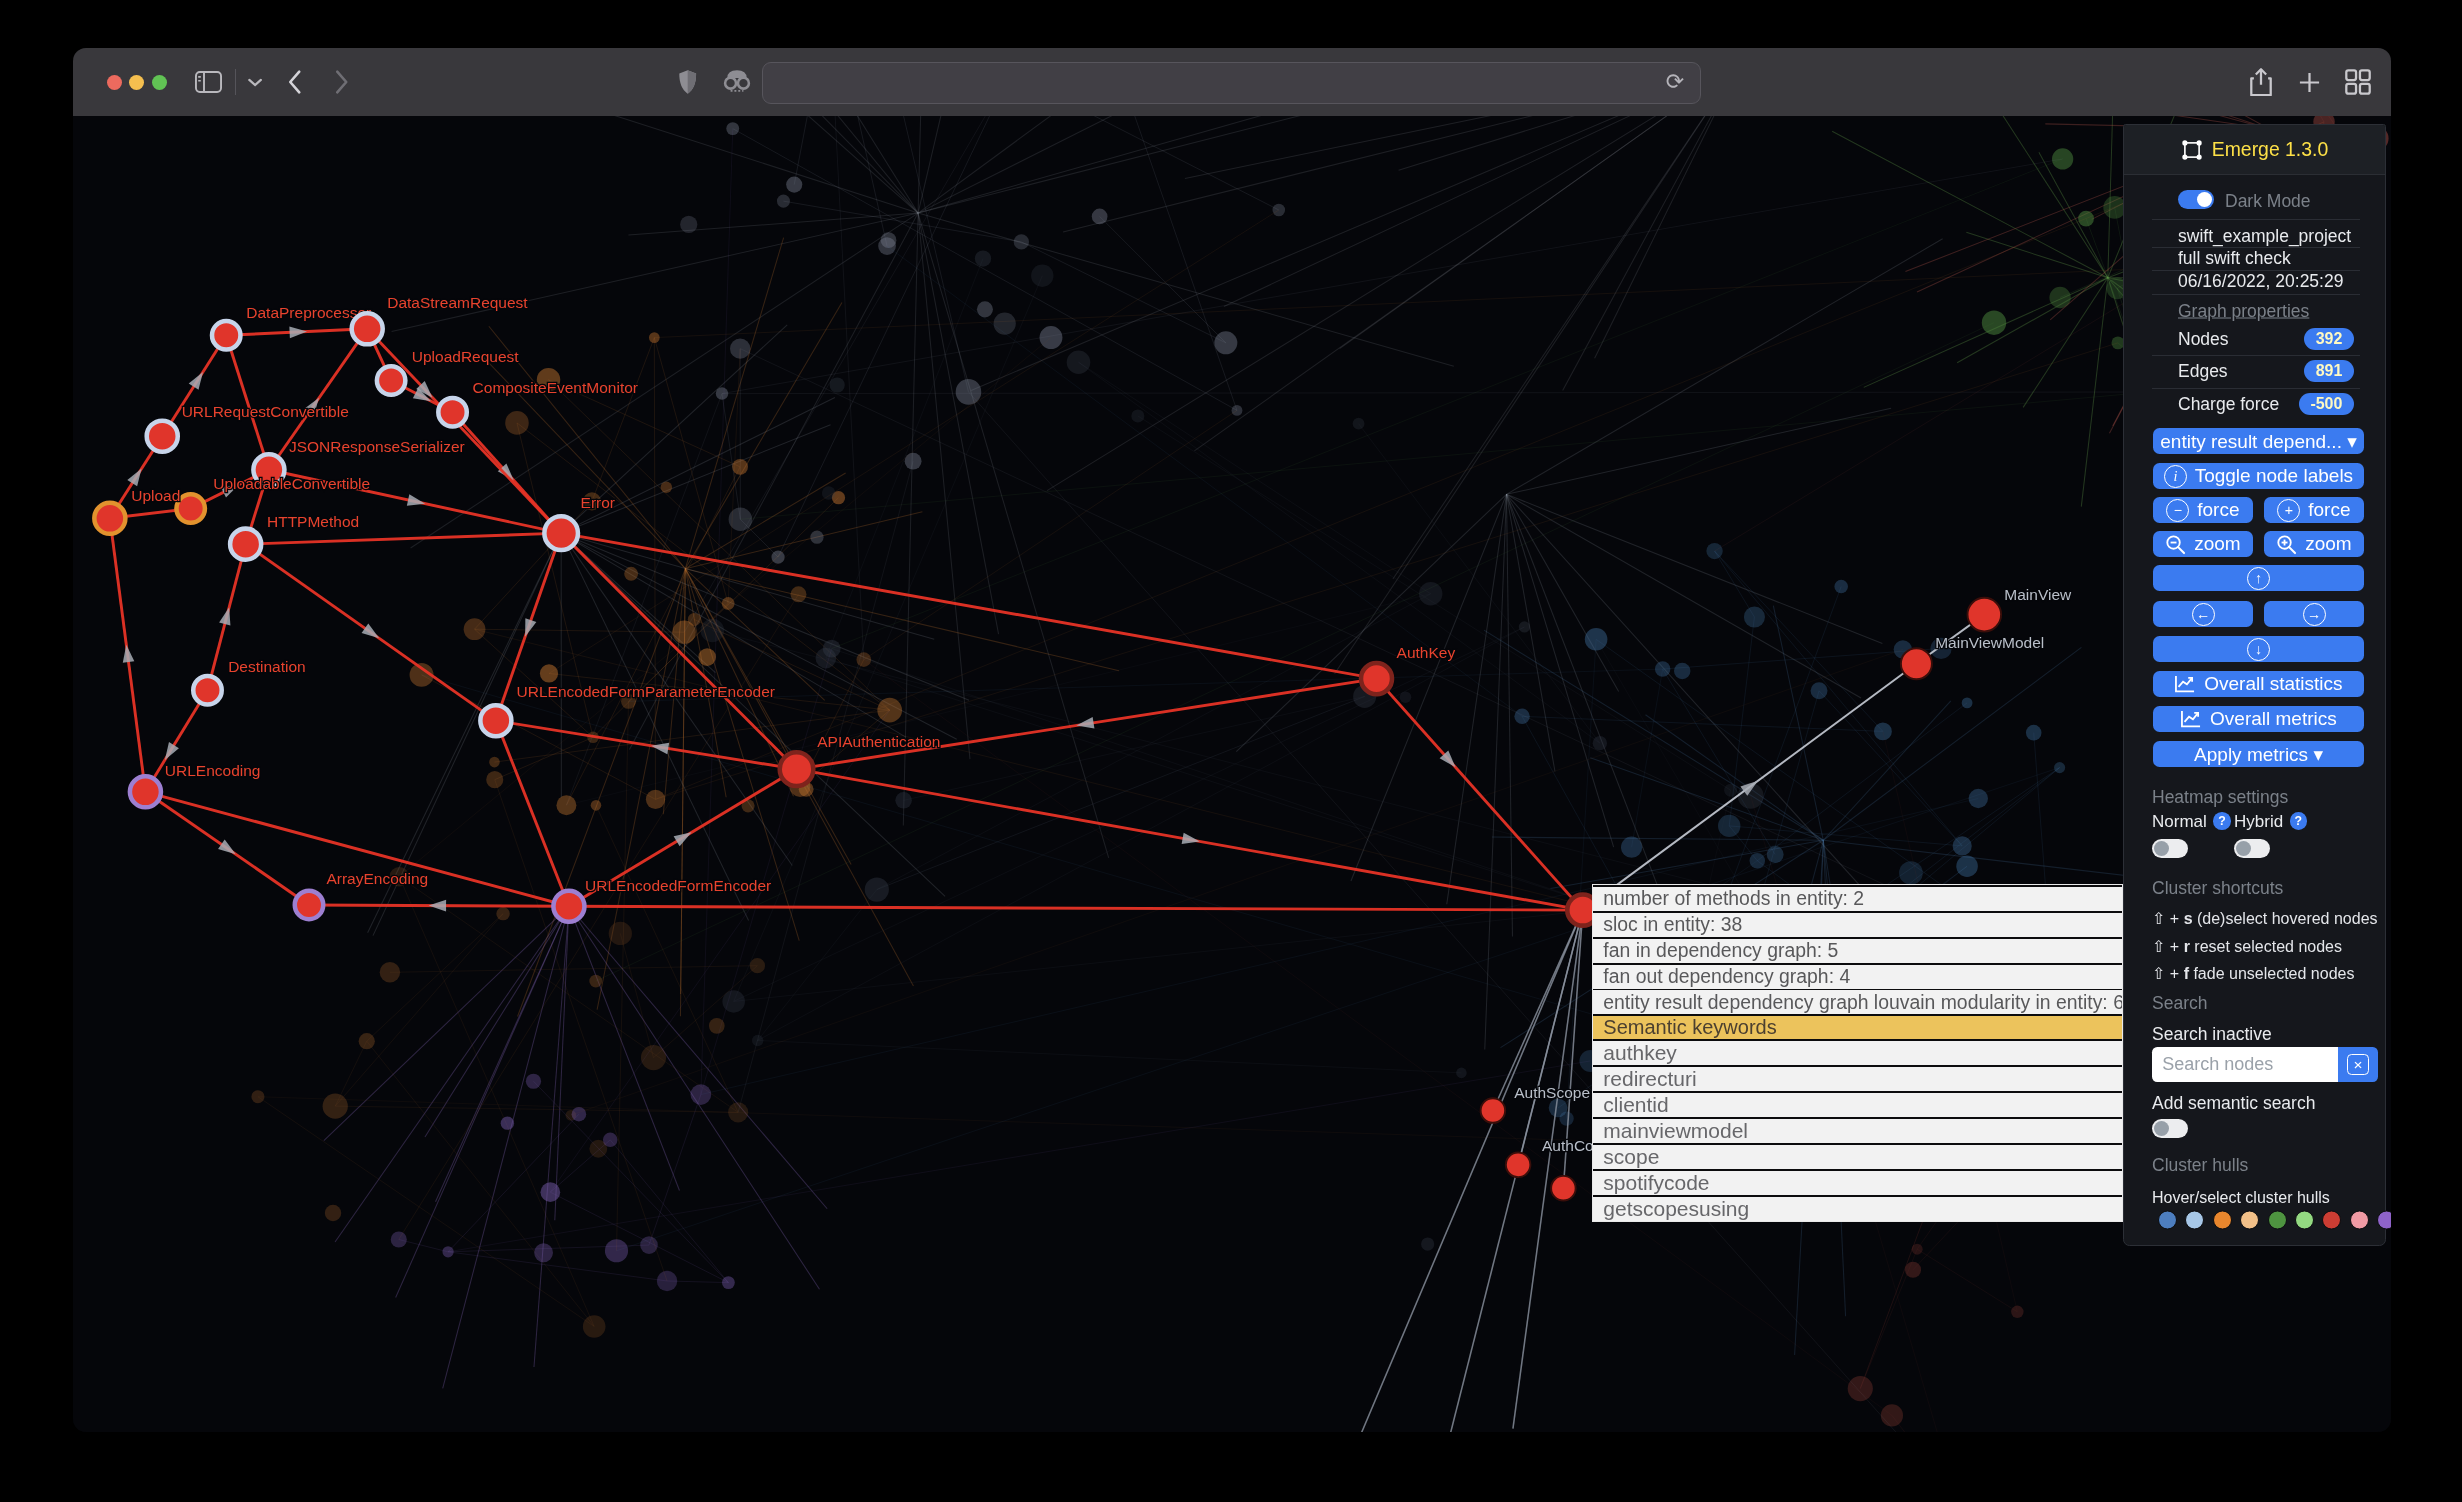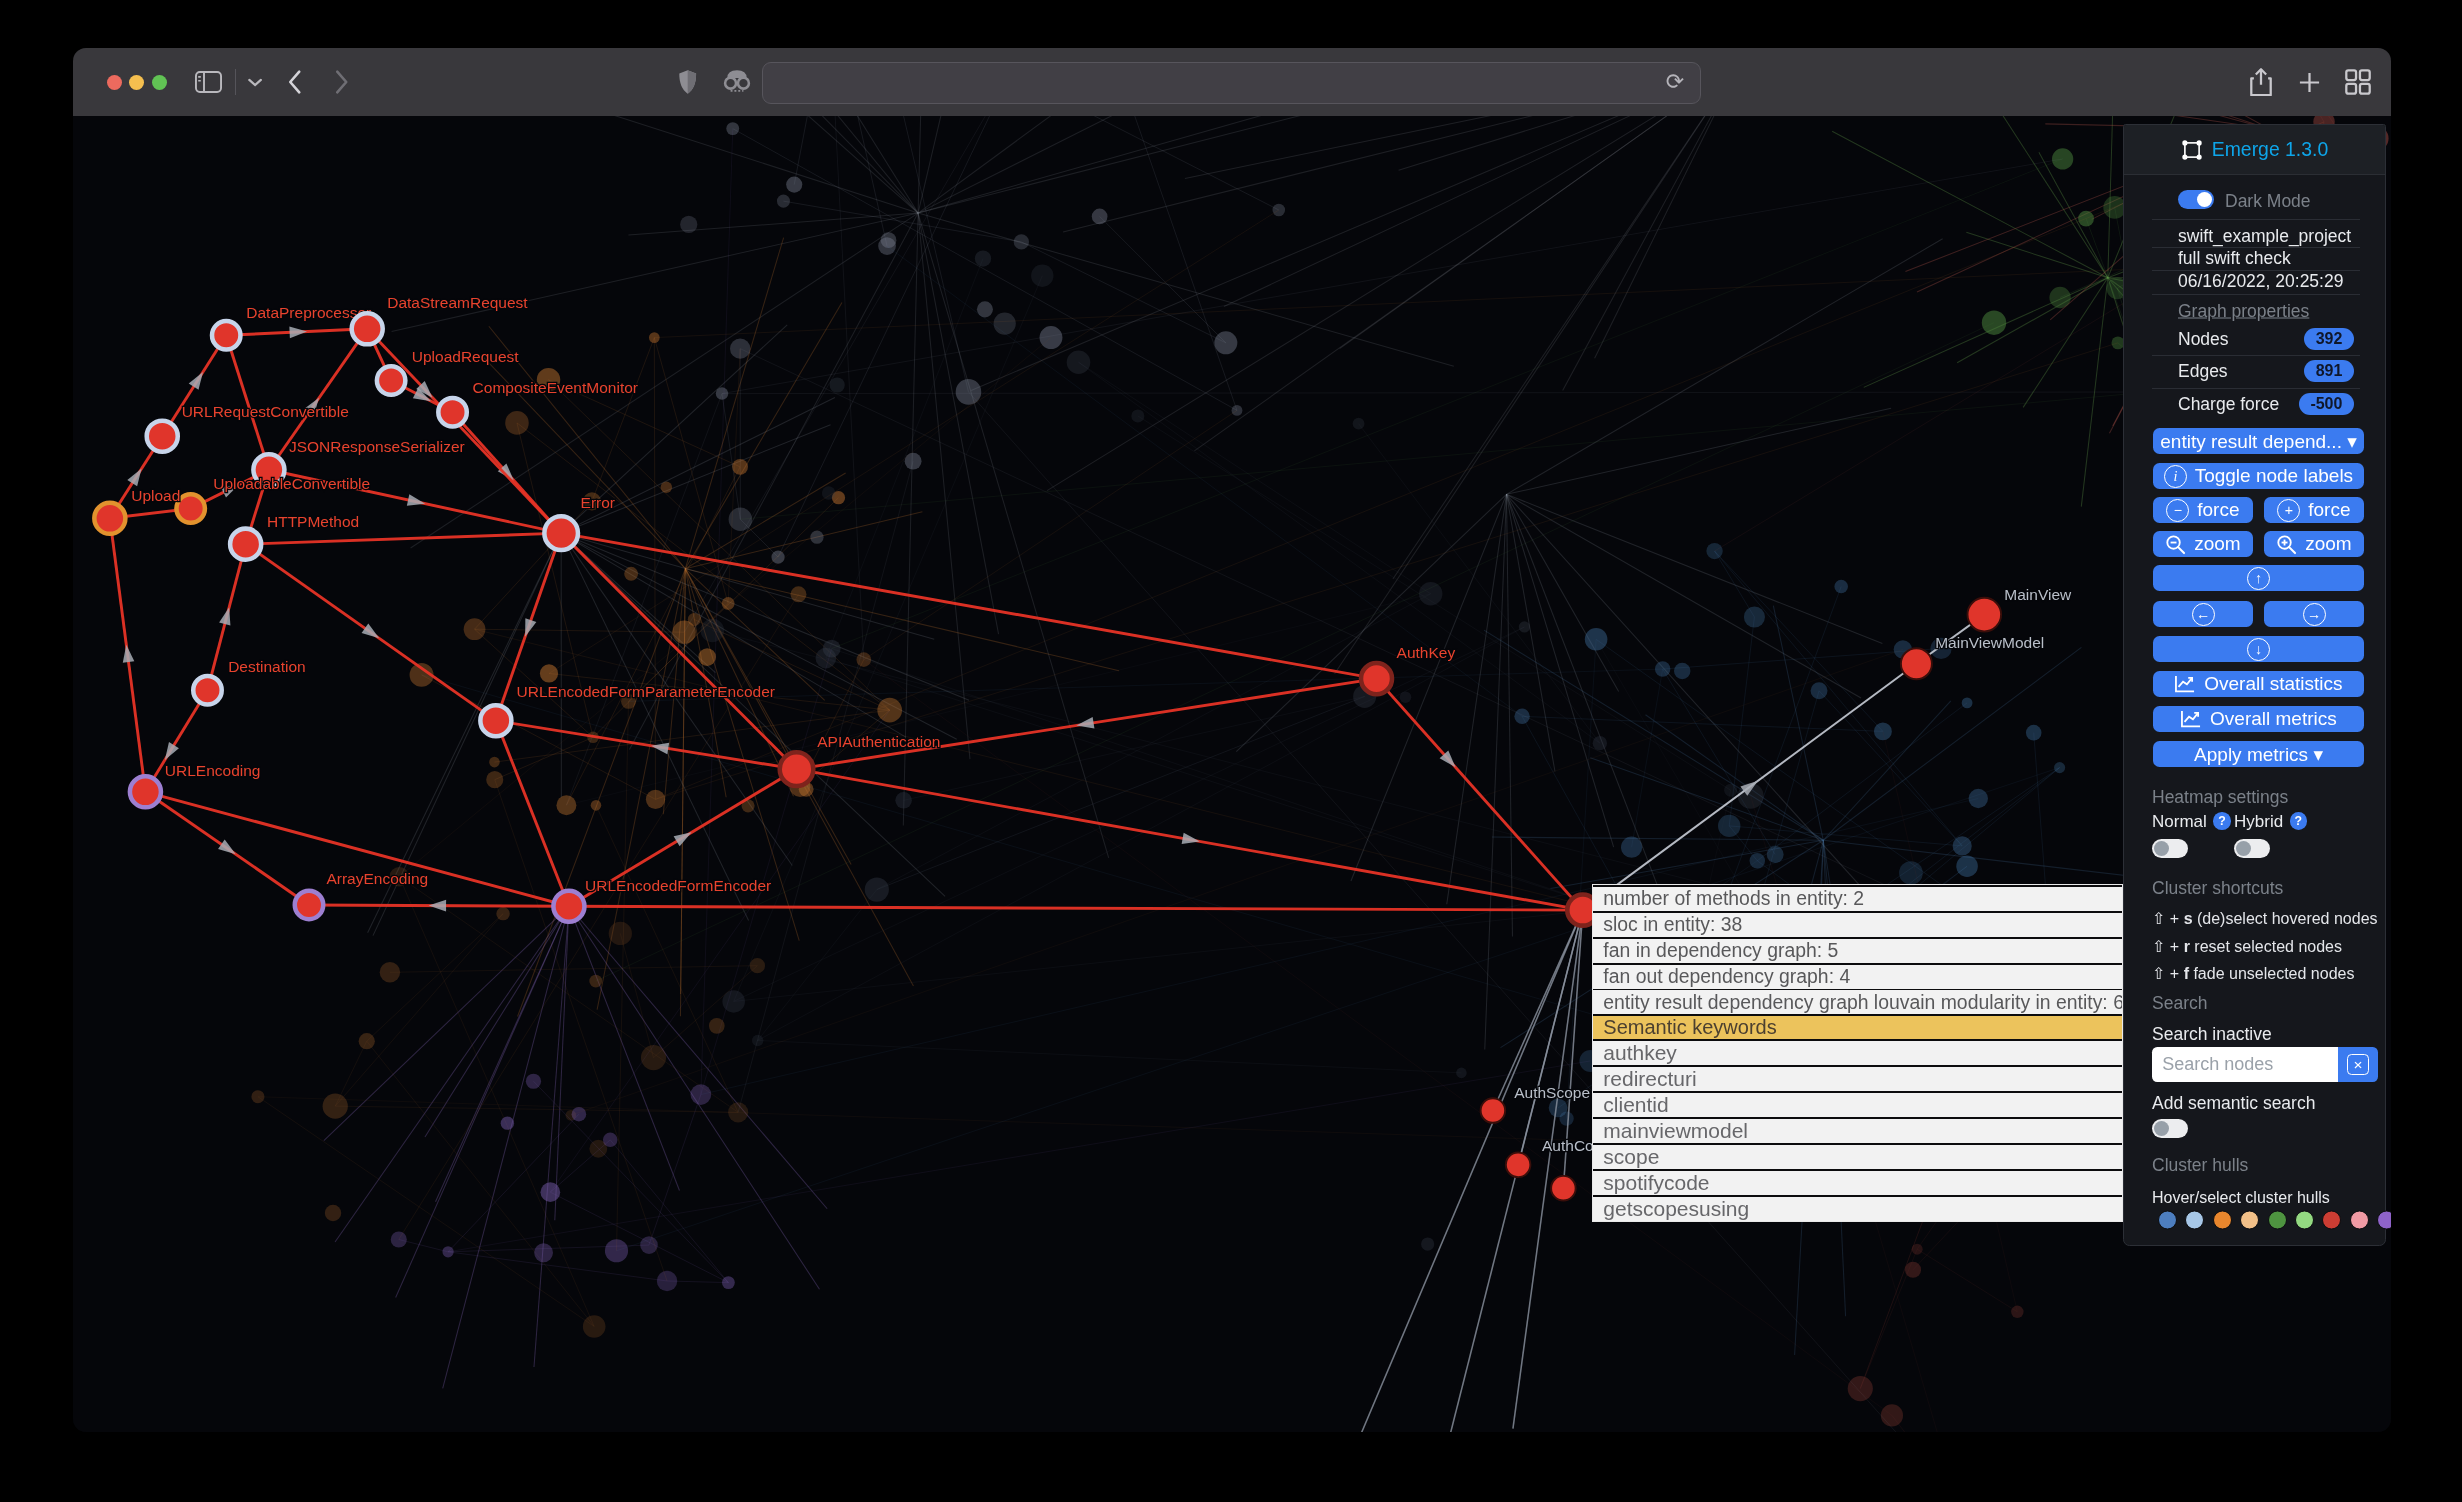--- a/index.html
+++ b/index.html
@@ -32,27 +32,27 @@
   .tt-row{height:24px;margin-top:1.9px;background:#f2f2f2;color:#58585a;font-size:19.4px;display:flex;
     align-items:center;padding-left:10.3px;white-space:nowrap;overflow:hidden;}
   .tt-sem{height:23px;margin-top:1.9px;color:#4c4030;font-size:20px;display:flex;align-items:center;padding-left:10.3px;}
   .tt-kw{height:24px;margin-top:1.9px;background:#f2f2f2;color:#67676a;font-size:21px;display:flex;
     align-items:center;padding-left:10.3px;}
   
   .sidebar{position:absolute;left:2050px;top:76px;width:263px;height:1122px;background:#15171c;
     border:0.6px solid #2c2f36;border-radius:2.6px 2.6px 6.5px 6.5px;box-sizing:border-box;z-index:6;color:#e9ebee;}
   .sb-header{position:absolute;left:0;top:0;width:100%;height:49px;background:#1d2025;
     border-bottom:0.6px solid #2b2e34;display:flex;align-items:center;justify-content:center;gap:9px;
-    font-size:19.4px;color:#0ea5e9;border-radius:2.6px 2.6px 0 0;}
+    font-size:19.4px;color:#fde047;border-radius:2.6px 2.6px 0 0;}
   .sb-div{position:absolute;left:28px;width:208px;height:0.6px;background:#2a2d34;}
   .sb-label{position:absolute;left:54px;font-size:17.5px;white-space:nowrap;transform:translateY(-50%);}
   .sb-gray{color:#7b8189;}
   .sb-left43{left:28px;}
   .badge{position:absolute;right:31px;height:22px;padding:0 11.6px;background:#3b7bf0;border-radius:11.6px;
-    color:#0f172a;font-size:16px;font-weight:bold;display:flex;align-items:center;transform:translateY(-50%);}
+    color:#fef9c3;font-size:16px;font-weight:bold;display:flex;align-items:center;transform:translateY(-50%);}
   .toggle{position:absolute;width:36px;height:19.4px;border-radius:10.3px;}
   .toggle .knob{position:absolute;top:1.9px;width:15.5px;height:15.5px;border-radius:50%;background:#fff;}
   .toggle.on{background:#3b7bf0;}.toggle.on .knob{right:1.9px;}
   .toggle.off{background:#ecedef;}.toggle.off .knob{left:1.9px;background:#97a0a9;}
   .sb-btn{position:absolute;left:29px;width:211px;height:26px;background:#3b7bf0;border:none;border-radius:6.5px;
     color:#fff;font-size:19px;font-weight:500;display:flex;align-items:center;justify-content:center;gap:7.8px;
     font-family:"Liberation Sans",sans-serif;}
   .sb-btn.half-l{width:100px;}
   .sb-btn.half-r{left:140px;width:100px;}
   .circ{display:inline-flex;width:21px;height:21px;border:1.6px solid #fff;border-radius:50%;

